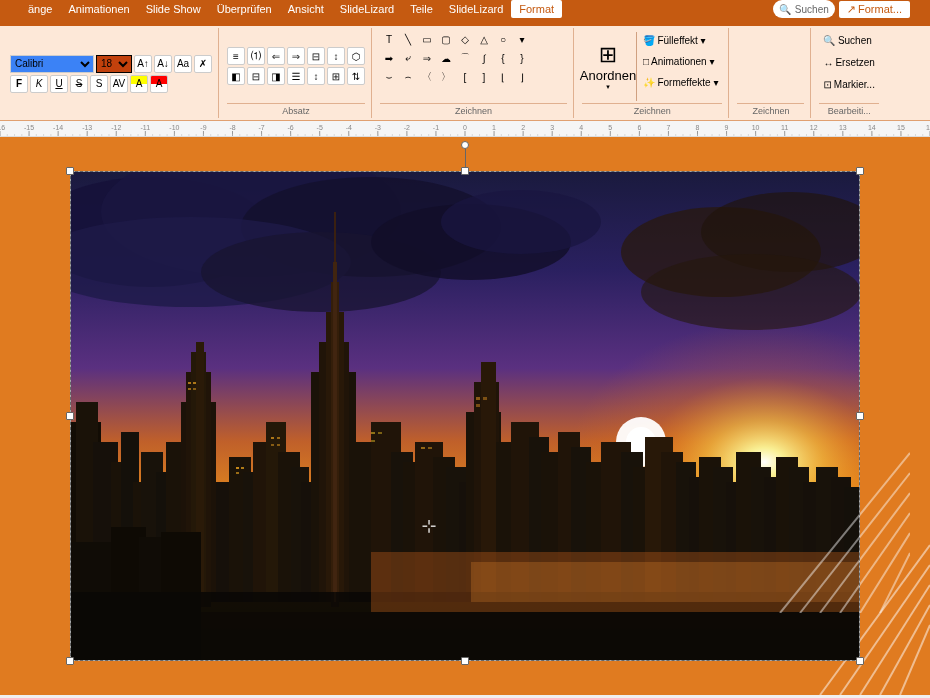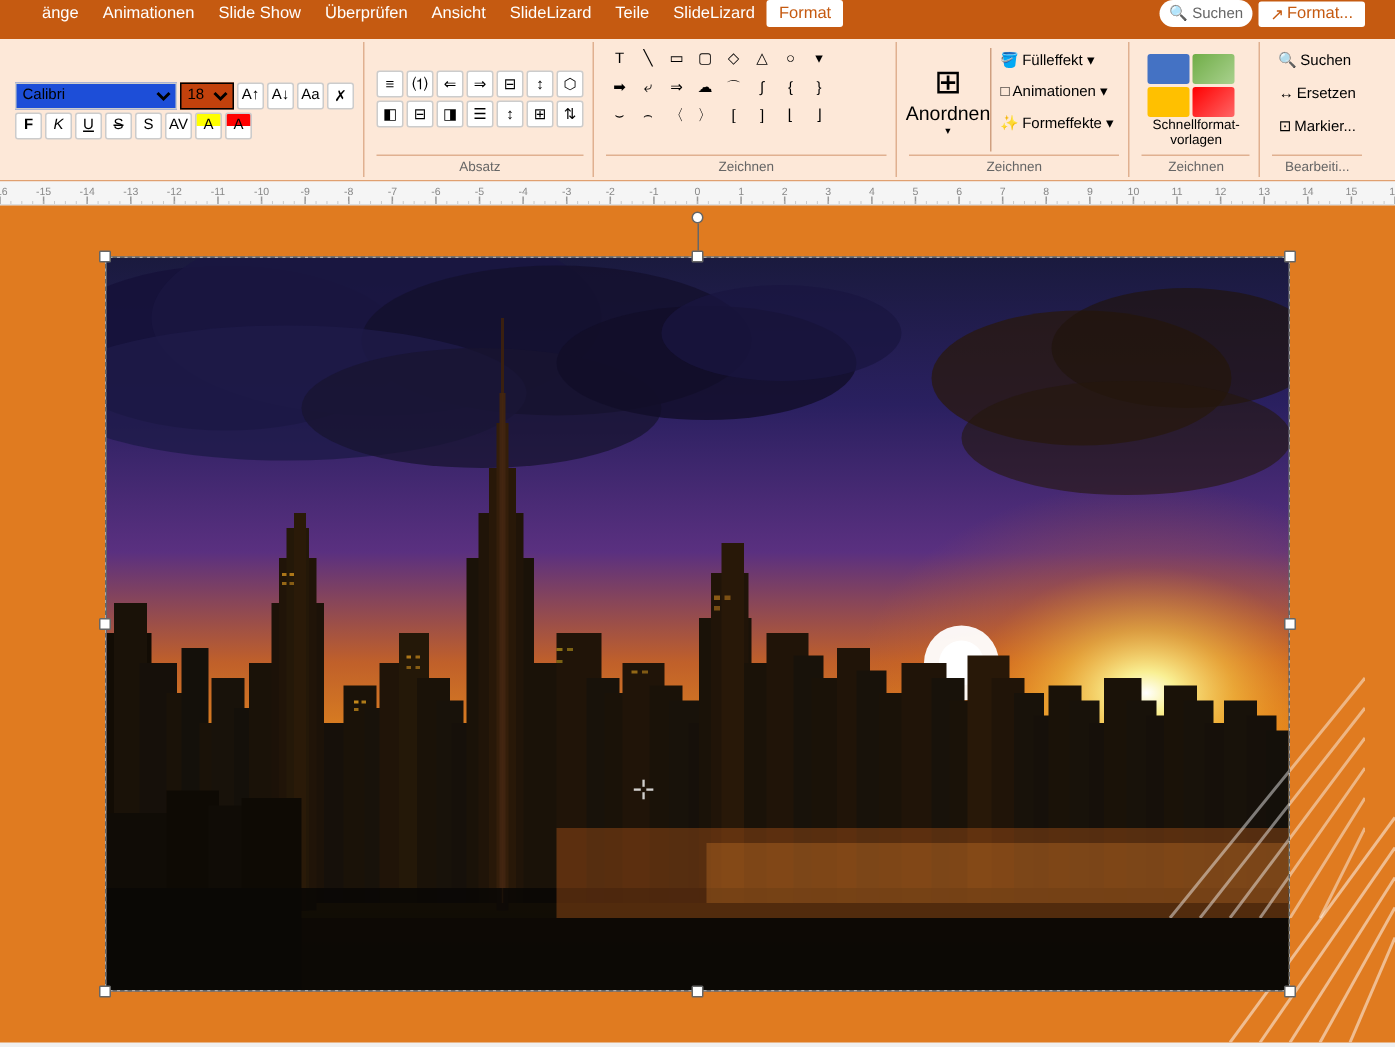--- a/index.html
+++ b/index.html
@@ -83,25 +83,25 @@
       flex-direction: row;
       align-items: center;
       flex: 1;
       gap: 2px;
       flex-wrap: wrap;
     }
 
     
     .font-row { display: flex; align-items: center; gap: 2px; margin-bottom: 1px; }
     .font-select {
-      background: #1d4ed8;
+      background: #3b82f6;
       border: 1px solid #ccc;
       font-size: 10px;
       height: 18px;
-      width: 108px;
+      width: 84px;
       cursor: pointer;
     }
     .font-size-select {
       background: #c2410c;
       border: 1px solid #000000;
       font-size: 10px;
       height: 18px;
       width: 36px;
     }
     .small-btn {
@@ -406,31 +406,20 @@
           <div class="side-btn">
             <span>✨</span>
             <span>Formeffekte ▾</span>
           </div>
         </div>
       </div>
       <div class="ribbon-group-label">Zeichnen</div>
     </div>
 
     <div class="ribbon-group" style="min-width:80px;">
-      <div class="ribbon-controls" style="flex-direction:row; align-items:center; justify-content:center; flex:1;">
-        <div class="schnell-btn">
-          <div style="display:flex; gap:2px; flex-wrap:wrap; width:64px;">
-            <div style="width:28px;height:20px;background:#4472c4;border-radius:2px;"></div>
-            <div style="width:28px;height:20px;background:linear-gradient(135deg,#70ad47,#a9d18e);border-radius:2px;"></div>
-            <div style="width:28px;height:20px;background:#ffc000;border-radius:2px;"></div>
-            <div style="width:28px;height:20px;background:linear-gradient(135deg,#ff0000,#ff6666);border-radius:2px;"></div>
-          </div>
-          <div style="font-size:9px;text-align:center;">Schnellformat- vorlagen</div>
-        </div>
-      </div>
       <div class="ribbon-group-label">Zeichnen</div>
     </div>
 
     <div class="ribbon-group" style="min-width:70px; border-right:none;">
       <div class="ribbon-controls" style="flex-direction:column; align-items:flex-start; gap:2px;">
         <div class="side-btn">
           <span>🔍</span>
           <span>Suchen</span>
         </div>
         <div class="side-btn">

